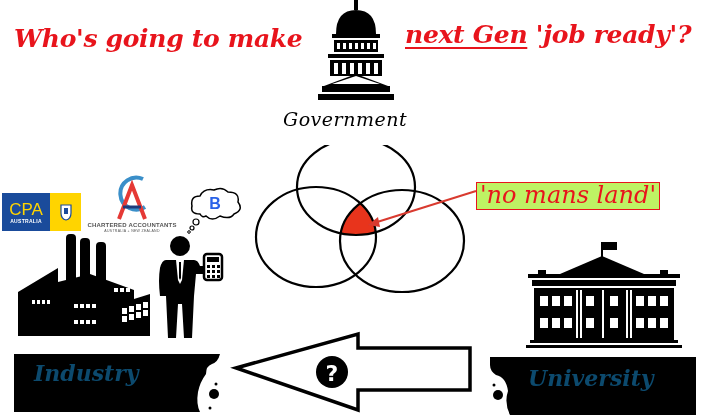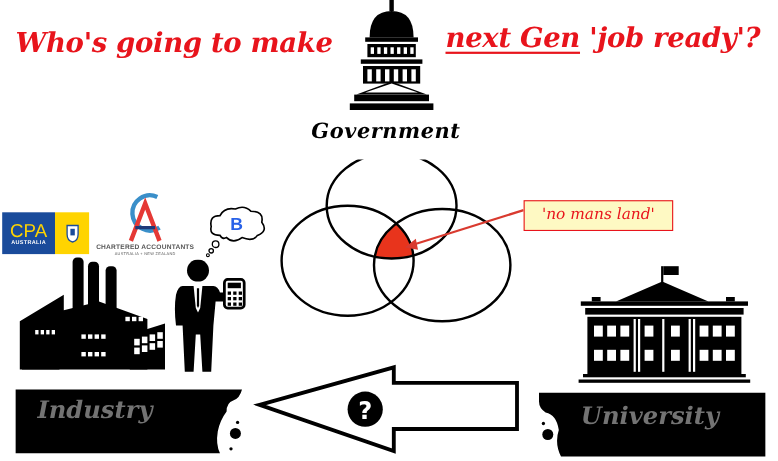--- a/index.html
+++ b/index.html
@@ -2,31 +2,31 @@
 <html><head>
 <meta charset="utf-8">
 <style>
   html, body { margin:0; padding:0; background:#fff; }
   body { width:707px; height:419px; position:relative; overflow:hidden; font-family:"DejaVu Serif", serif; }
   .abs { position:absolute; }
   .title { color:#e8141c; font-family:"DejaVu Serif", serif; font-style:italic; font-weight:bold; font-size:25px; white-space:nowrap; letter-spacing:-0.3px; }
   .title-left { left:14px; top:24px; }
   .title-right { left:405px; top:20px; }
   .title-right .ul { text-decoration:underline; text-decoration-thickness:2px; text-underline-offset:4px; }
-  .gov-label { left:283px; top:108px; font-family:"DejaVu Serif", serif; font-style:italic; font-weight:bold; font-size:19px; color:#000; letter-spacing:0.5px;text-align:center; }
-  .nml { left:476px; top:182px; width:136px; height:28px; border:1.5px solid #e8141c; box-sizing:border-box; color:#e8141c; font-style:italic; font-size:14px; text-align:center; line-height:25px; font-family:"DejaVu Serif", serif; background:#fef9c3; }
+  .gov-label { left:283px; top:108px; font-family:"DejaVu Serif", serif; font-style:italic; font-weight:normal; font-size:19px; color:#000; letter-spacing:0.5px;text-align:center; }
+  .nml { left:476px; top:182px; width:184px; height:28px; border:1.5px solid #e8141c; box-sizing:border-box; color:#e8141c; font-style:italic; font-size:24px; text-align:center; line-height:25px; font-family:"DejaVu Serif", serif; background:#bef264; }
   .cpa { left:2px; top:193px; width:79px; height:38px; display:flex;justify-content:center; }
   .cpa .blue { width:48px; background:#1a4b9b; color:#fff; display:flex; flex-direction:column; align-items:center; justify-content:center; }
   .cpa .blue .big { font-family:"Liberation Sans", sans-serif; font-size:17px; line-height:17px; font-weight:normal; color:#ffd400; }
   .cpa .blue .small { font-family:"Liberation Sans", sans-serif; font-size:5px; font-weight:bold; color:#fff; letter-spacing:0.3px; }
   .cpa .yellow { flex:1; background:#ffd400; display:flex; align-items:center; justify-content:center; }
   .ca-text { left:82px; top:222px; width:100px; text-align:center; font-family:"Liberation Sans", sans-serif; color:#555; }
   .ca-text .l1 { font-size:6px; font-weight:bold; letter-spacing:0.2px; }
   .ca-text .l2 { font-size:3.5px; letter-spacing:0.3px; margin-top:1px; }
-  .banner { font-family:"DejaVu Serif", serif; font-style:italic; font-weight:bold; color:#737373; font-size:22px; }
+  .banner { font-family:"DejaVu Serif", serif; font-style:italic; font-weight:bold; color:#0c4a6e; font-size:22px; }
 </style>
 </head>
 <body>
 
 <div class="abs title title-left">Who's going to make</div>
 <div class="abs title title-right"><span class="ul">next Gen</span> <span>'job ready'?</span></div>
 
 <svg class="abs" style="left:316px;top:0px" width="80" height="104" viewBox="0 0 80 104">
   <rect x="38" y="0" width="4" height="10" fill="#000"></rect>
   <path d="M20 34 Q20 10 40 10 Q60 10 60 34 Z" fill="#000"></path>

